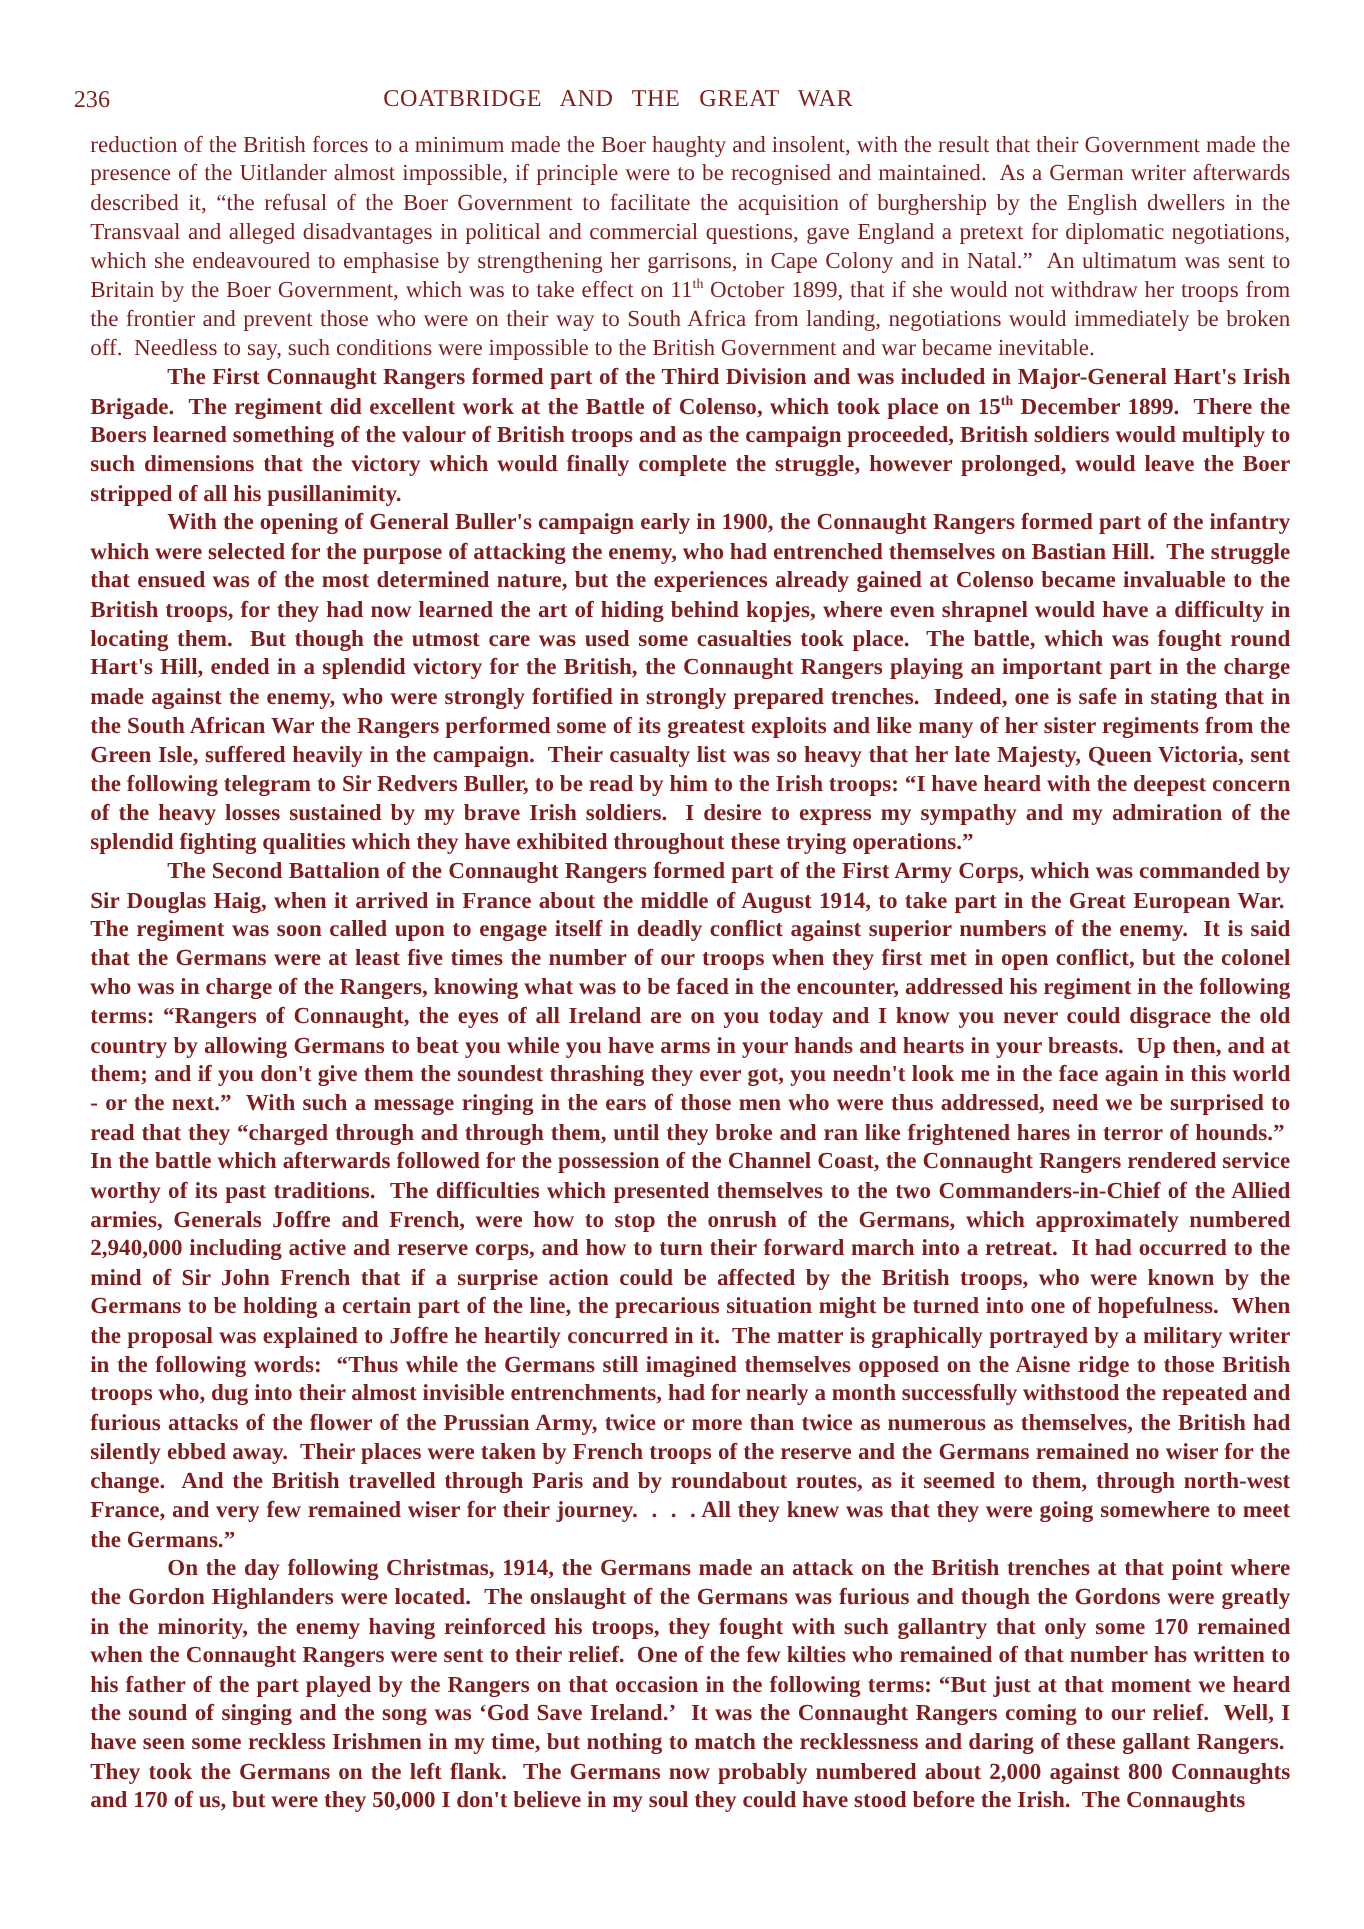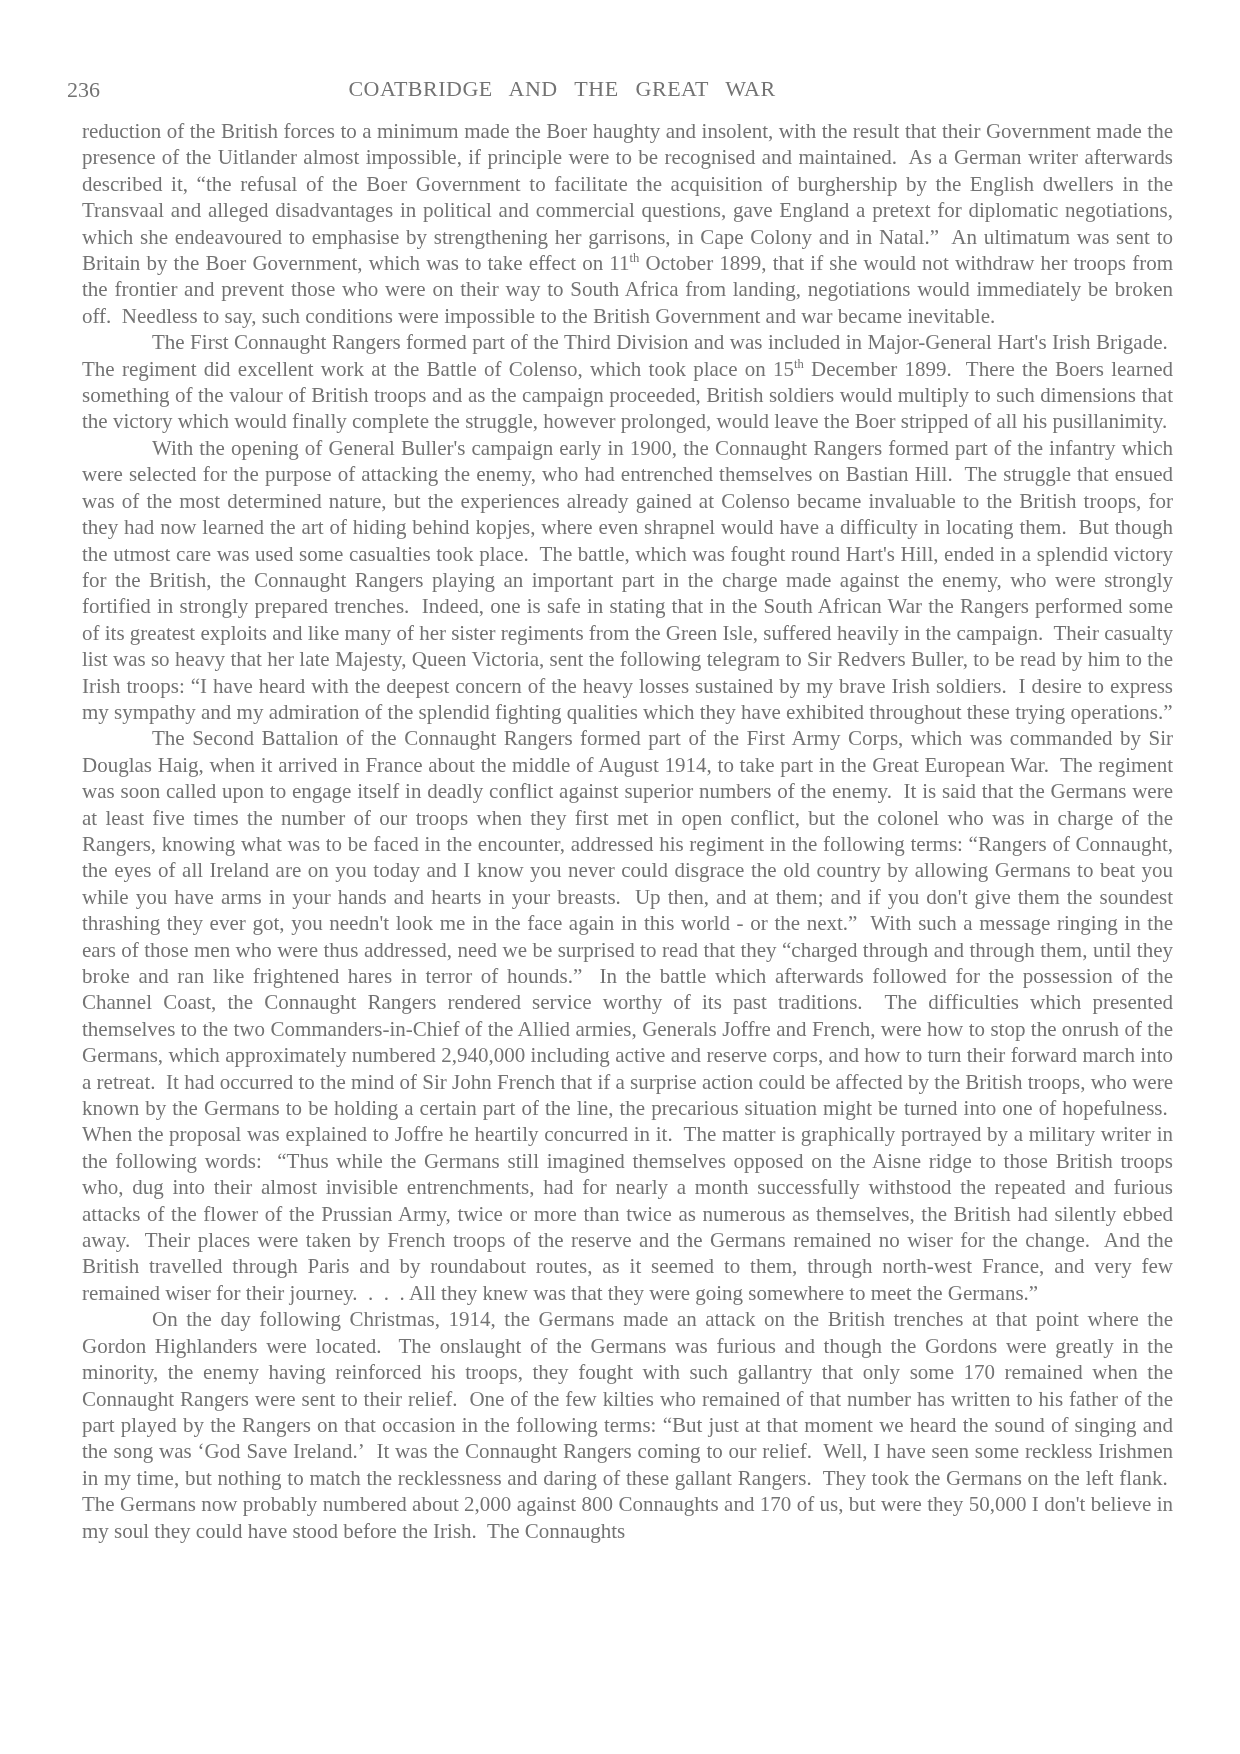--- a/index.html
+++ b/index.html
@@ -2,21 +2,21 @@
 <html><head>
 <meta charset="utf-8">
 <style>
   html, body { margin: 0; padding: 0; background: #e8e8e8; }
   .page {
     position: relative;
     width: 1240px;
     height: 1754px;
     margin: 0 auto;
     background: #ffffff;
-    color: #737373;
+    color: #7f1d1d;
     font-family: "Liberation Serif", "DejaVu Serif", serif;
     overflow: hidden;
   }
   .page-header {
     position: absolute;
     top: 74px;
     left: 67px;
     right: 67px;
     height: 34px;
   }
@@ -41,21 +41,21 @@
   .page-body {
     position: absolute;
     top: 118px;
     left: 82px;
     right: 67px;
     font-size: 21px;
     line-height: 26.4px;
     text-align: justify;
   }
   .page-body p { margin: 0; }
-  .page-body p.indent { text-indent: 70px; }
+  .page-body p.indent { text-indent: 70px; font-weight: bold; }
   sup {
     font-size: 60%;
     line-height: 0;
     vertical-align: super;
   }
 </style>
 </head>
 <body>
 
 <div class="page">

